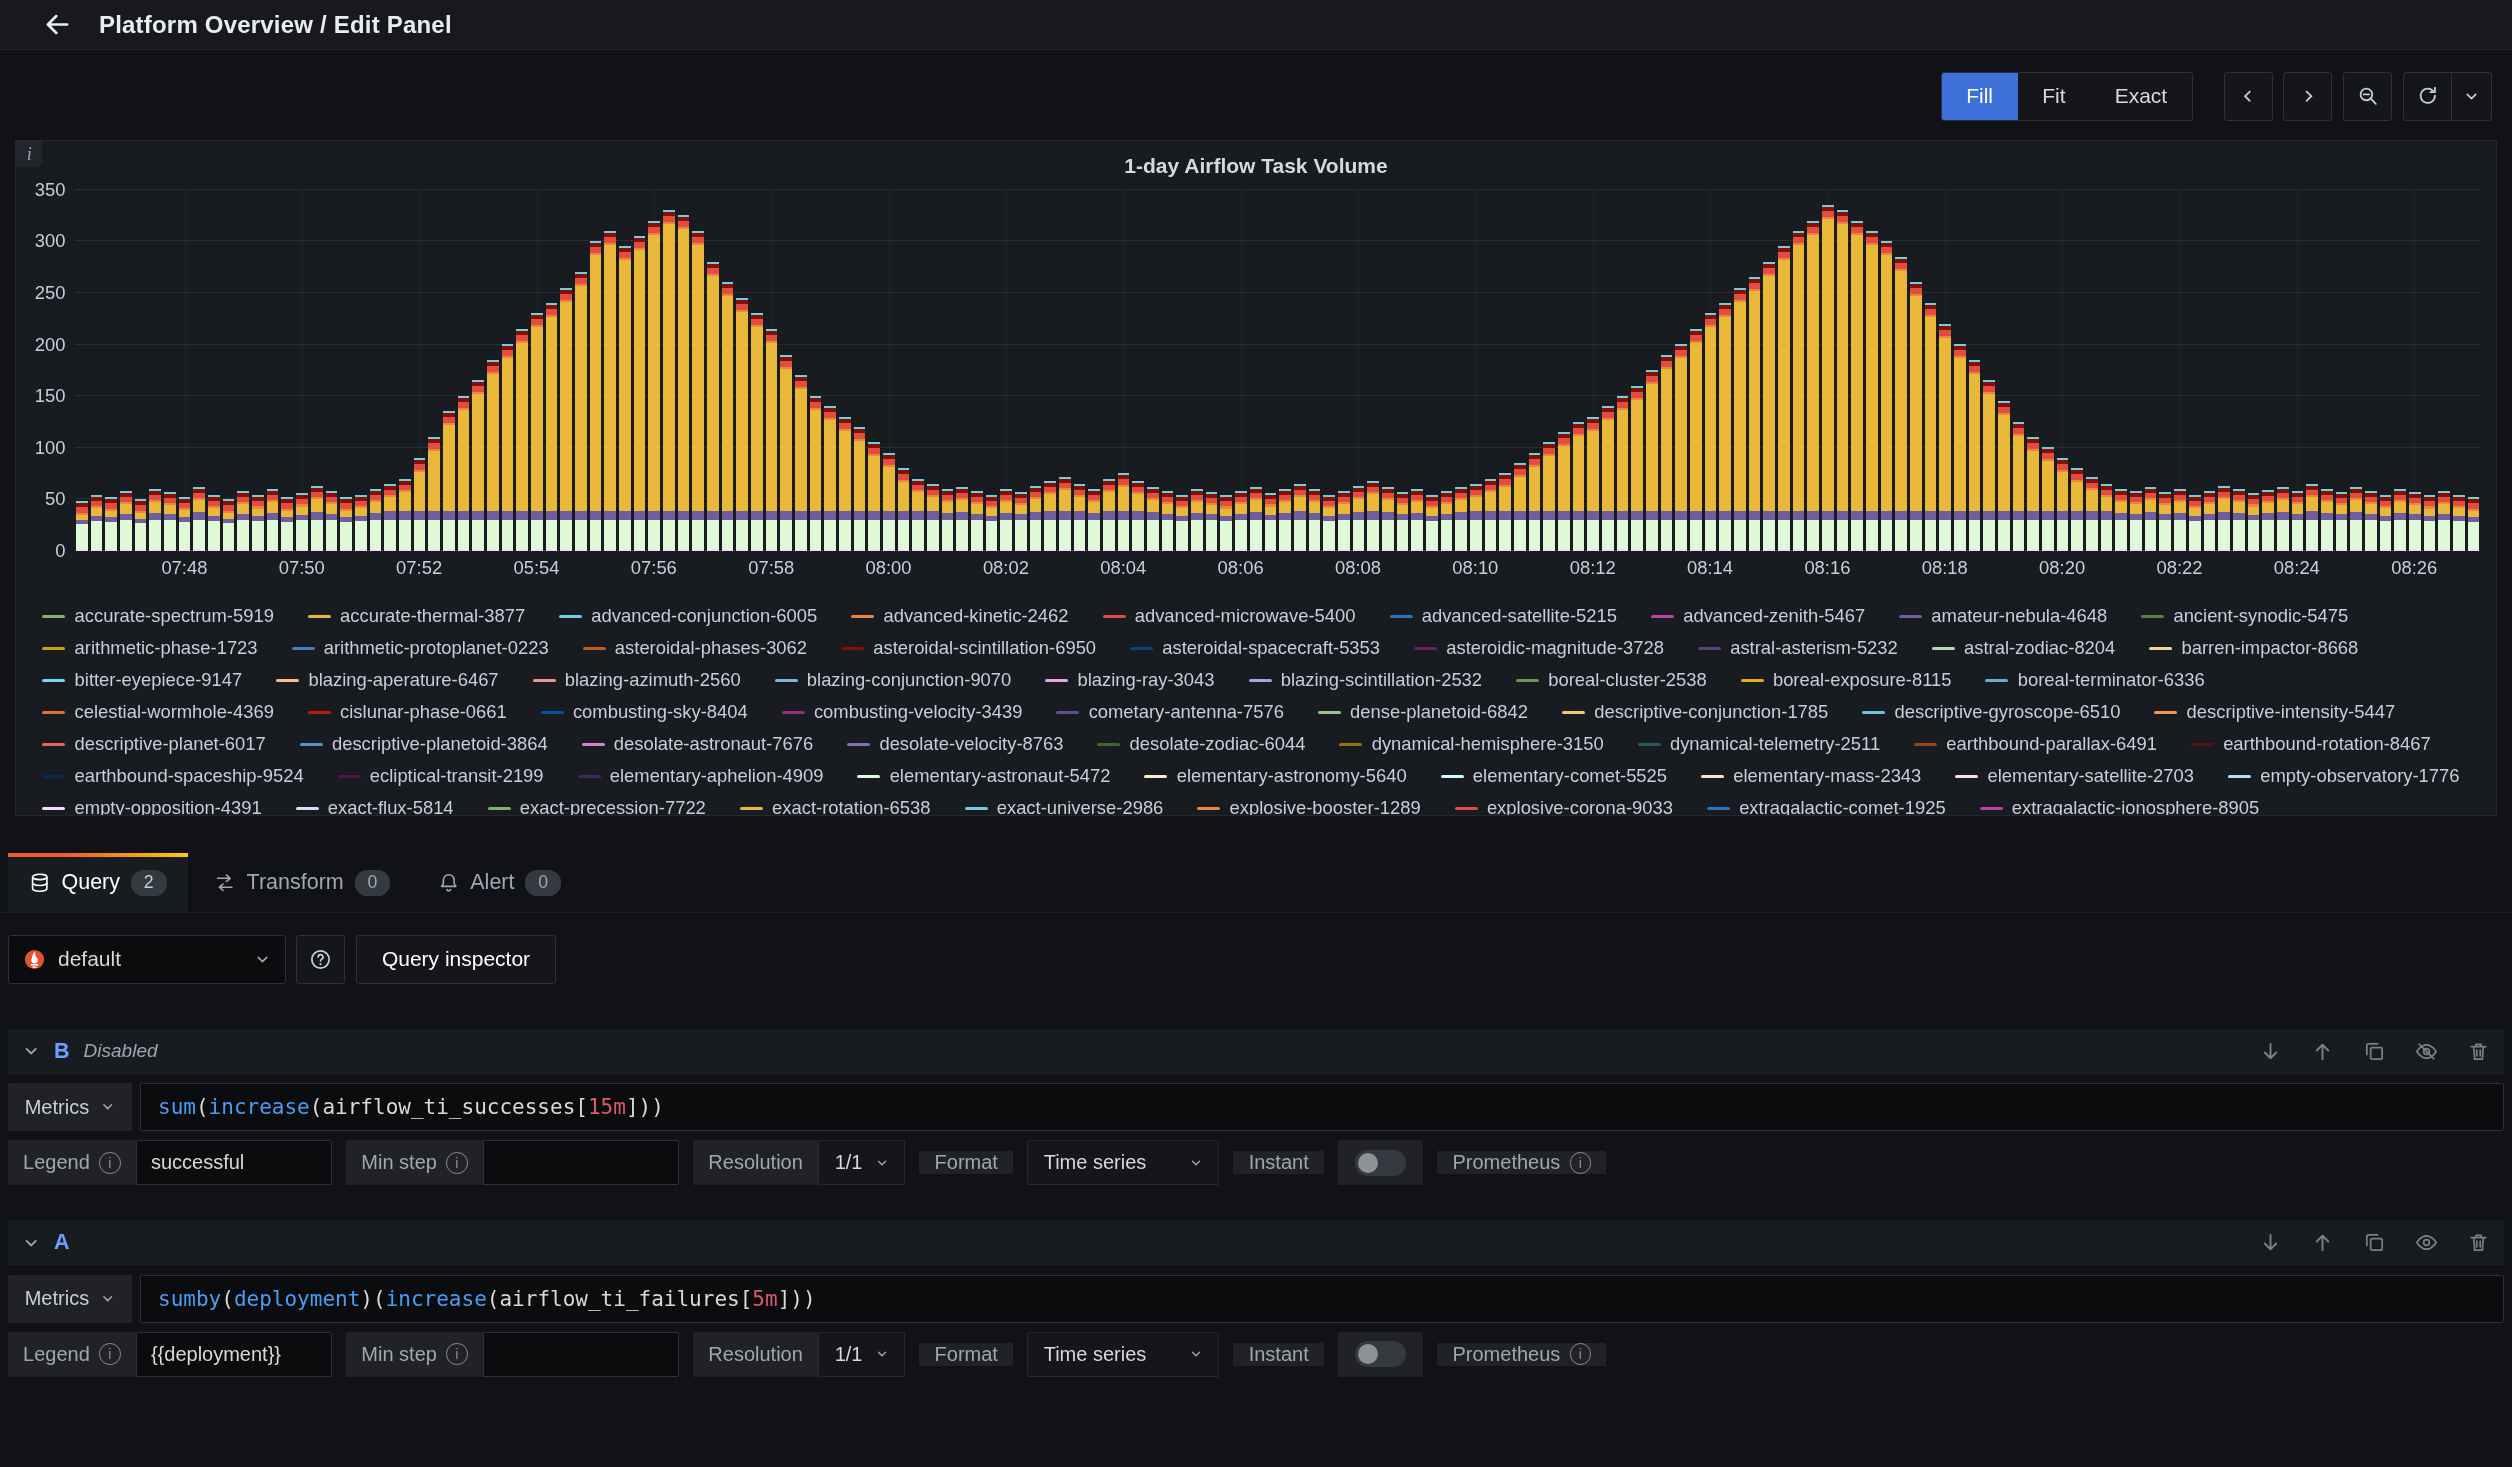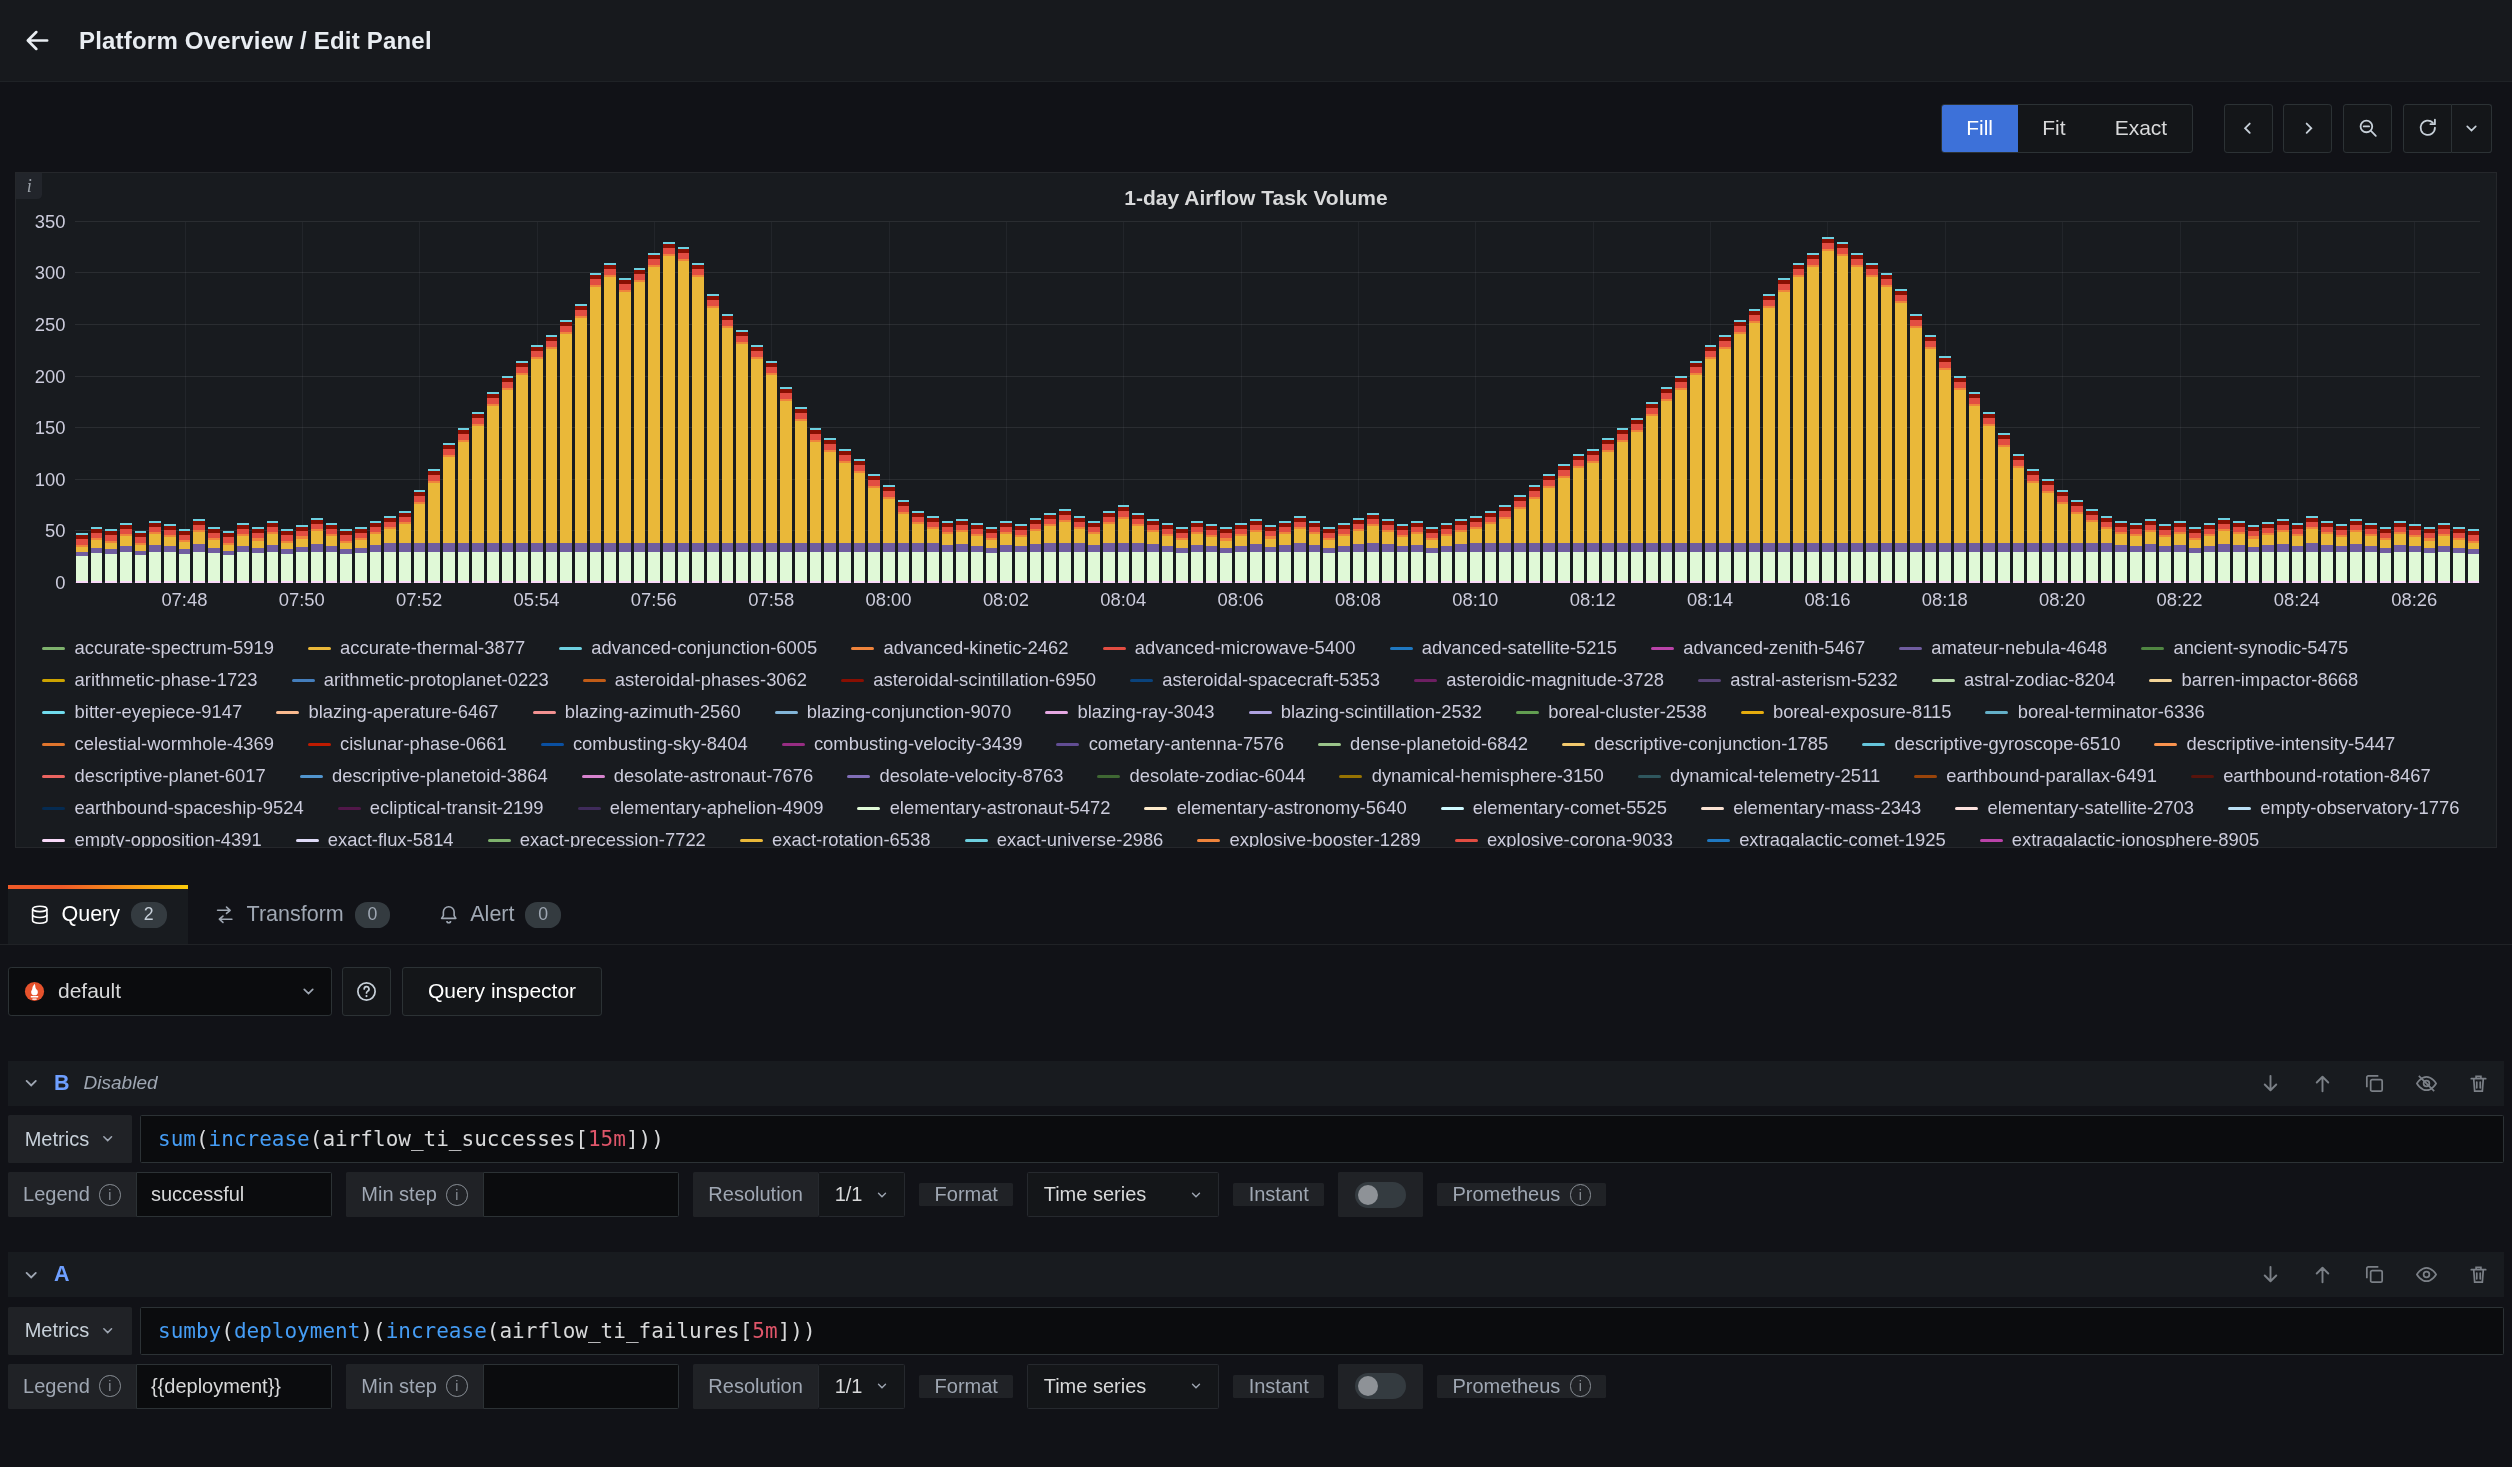--- a/index.html
+++ b/index.html
@@ -1,20 +1,20 @@
 <!DOCTYPE html>
 <html><head>
 <meta charset="utf-8">
 <style>
   * { box-sizing: border-box; margin: 0; padding: 0; }
   html,body { width:2512px; height:1467px; background:#111217; color:#d8d9da;
     font-family:"Liberation Sans", sans-serif; font-size:21px; overflow:hidden; }
 
   
-  .app-header { height:82px; display:flex; align-items:center; padding:0 16px;
+  .app-header { height:50px; display:flex; align-items:center; padding:0 36px;
     background:#17191d; border-bottom:0.8px solid #1f2226; }
   .back-btn { background:none; border:none; color:#e9edf2; width:43px; height:43px;
     display:flex; align-items:center; justify-content:center; cursor:pointer; }
   .page-title { font-size:24px; font-weight:600; color:#e9edf2; margin-left:20px; letter-spacing:0.2px; }
 
   
   .toolbar { display:flex; align-items:center; justify-content:flex-end; gap:10.8px; padding:21.5px 20px 15.4px; }
   .view-group { display:flex; background:#141619; border:0.8px solid #2c3235; border-radius:3.1px; overflow:hidden; height:49px; margin-right:20px; }
   .vm { border:none; background:transparent; color:#d8d9da; font-size:21px; padding:0 24.6px; cursor:pointer; font-family:inherit; }
   .vm.active { background:#3d71d9; color:#ffffff; }
@@ -51,21 +51,21 @@
   .tabs { display:flex; align-items:stretch; gap:4.6px; padding:0 7.7px; margin-top:37px; border-bottom:0.8px solid #202226; height:60px; }
   .tab { display:flex; align-items:center; gap:10.8px; padding:0 21.5px; color:#9fa7b3; font-size:21.5px; position:relative; cursor:pointer; }
   .tab.active { background:#181b1f; color:#ffffff; }
   .tab.active::before { content:""; position:absolute; top:0; left:0; right:0; height:3.1px;
     background:linear-gradient(to right,#f05a28 30%,#fbca0a 99%); }
   .badge { background:#343b40; border-radius:12.3px; padding:2.3px 13px; font-size:17.7px; color:#c7d0d9; }
   .tab:not(.active) .badge { color:#9fa7b3; }
 
   
   .ds-row { display:flex; align-items:center; gap:10.8px; margin:21.5px 7.7px 0; }
-  .ds-select { width:324px; height:49px; background:#0b0c0e; border:0.8px solid #2c3235; border-radius:3.1px;
+  .ds-select { width:278px; height:49px; background:#0b0c0e; border:0.8px solid #2c3235; border-radius:3.1px;
     display:flex; align-items:center; gap:12.3px; padding:0 14px; cursor:pointer; }
   .ds-select .caret { margin-left:auto; color:#9fa7b3; }
   .round-help { width:49px; height:49px; background:#141619; border:0.8px solid #2c3235; border-radius:3.1px;
     display:flex; align-items:center; justify-content:center; color:#c7d0d9; cursor:pointer; }
   .query-opts { flex:1; height:49px; background:#181b1f; display:flex; align-items:center; gap:23px; padding:0 18.4px; }
   .qo-link { color:#6e9fff; font-size:21px; cursor:pointer; }
   .qo-stat { color:#9fa7b3; font-size:19px; }
   .inspector-btn { height:49px; padding:0 24.6px; background:#141619; border:0.8px solid #2c3235; border-radius:3.1px;
     color:#ffffff; font-size:21px; font-weight:500; cursor:pointer; font-family:inherit; }
 

